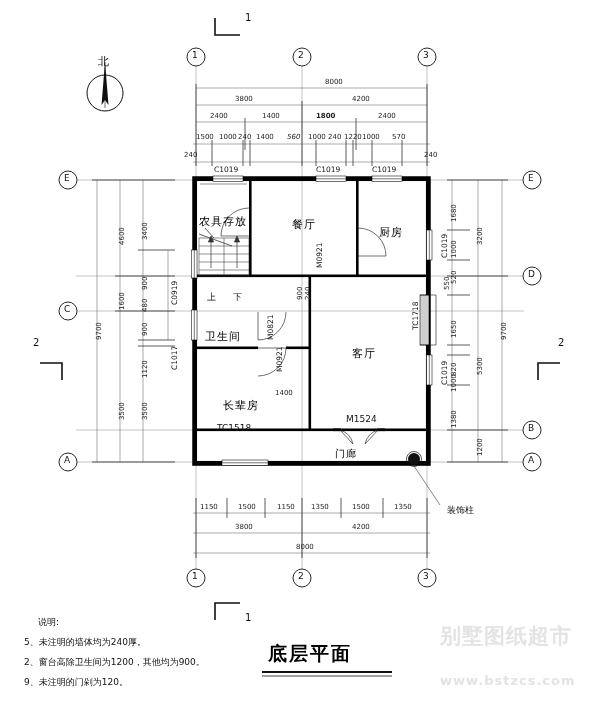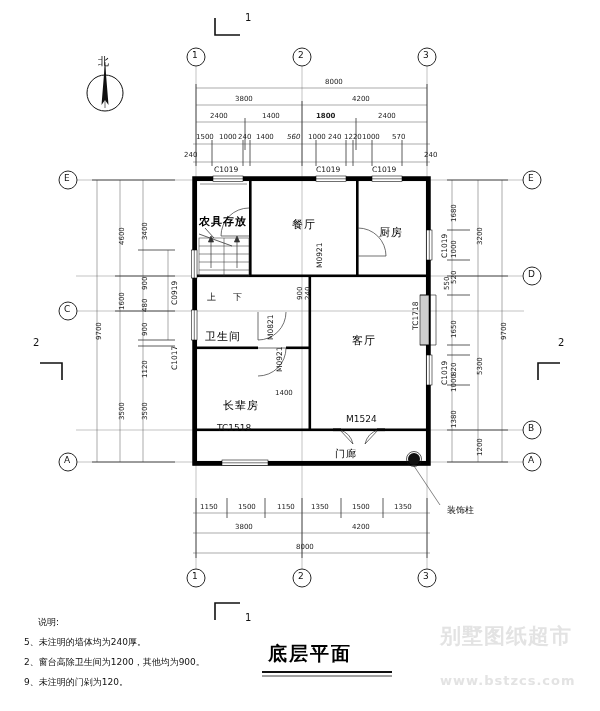--- a/index.html
+++ b/index.html
@@ -343,26 +343,26 @@
 <div class="lbl dim" style="left:200px;top:504px;">1150</div>
 <div class="lbl dim" style="left:238px;top:504px;">1500</div>
 <div class="lbl dim" style="left:277px;top:504px;">1150</div>
 <div class="lbl dim" style="left:311px;top:504px;">1350</div>
 <div class="lbl dim" style="left:352px;top:504px;">1500</div>
 <div class="lbl dim" style="left:394px;top:504px;">1350</div>
 <div class="lbl dim" style="left:235px;top:524px;">3800</div>
 <div class="lbl dim" style="left:352px;top:524px;">4200</div>
 <div class="lbl dim" style="left:296px;top:544px;">8000</div>
 
-<div class="lbl room" style="left:199px;top:216px;font-weight:bold;">农具存放</div>
+<div class="lbl room" style="left:199px;top:216px;">农具存放</div>
 <div class="lbl room" style="left:292px;top:219px;">餐厅</div>
 <div class="lbl room" style="left:379px;top:227px;">厨房</div>
 <div class="lbl room" style="left:205px;top:331px;">卫生间</div>
 <div class="lbl room" style="left:223px;top:400px;">长辈房</div>
-<div class="lbl room" style="left:352px;top:335px;">客厅</div>
+<div class="lbl room" style="left:352px;top:348px;">客厅</div>
 <div class="lbl room" style="left:335px;top:449px;font-size:10px;">门廊</div>
 
 <div class="lbl" style="left:207px;top:293px;font-size:9px;">上</div>
 <div class="lbl" style="left:233px;top:293px;font-size:9px;">下</div>
 
 <div class="lbl tagv" style="left:316px;top:268px;">M0921</div>
 <div class="lbl tagv" style="left:276px;top:372px;">M0921</div>
 <div class="lbl tagv" style="left:267px;top:340px;">M0821</div>
 <div class="lbl tag" style="left:346px;top:415px;font-size:9px;">M1524</div>
 <div class="lbl tag" style="left:217px;top:424px;font-size:9px;">TC1518</div>

